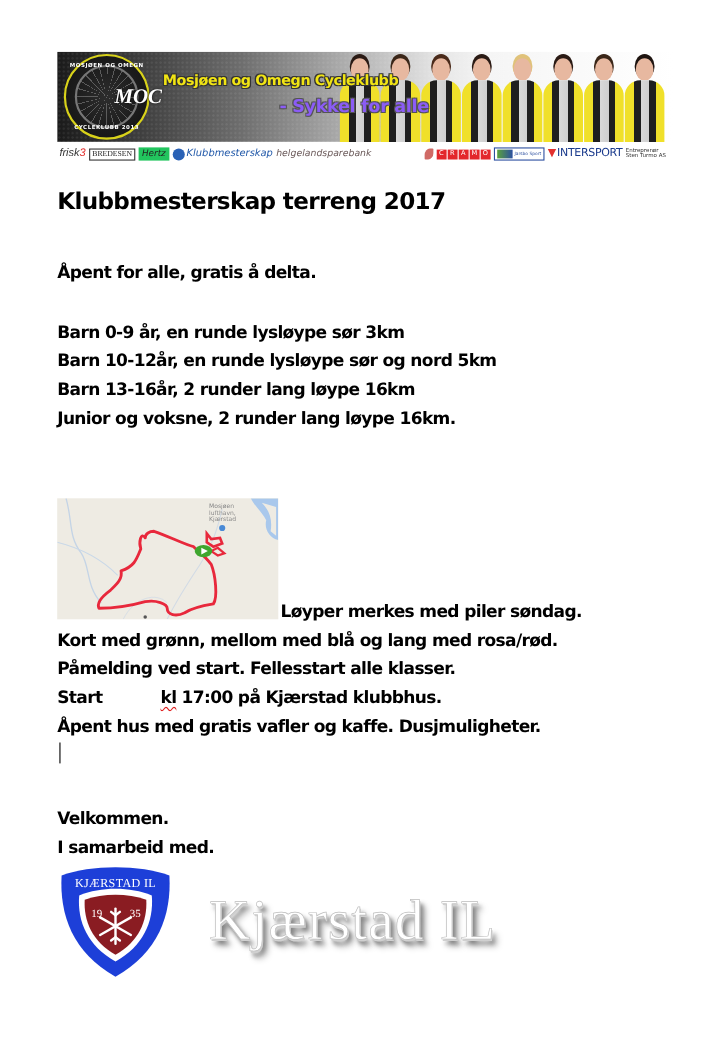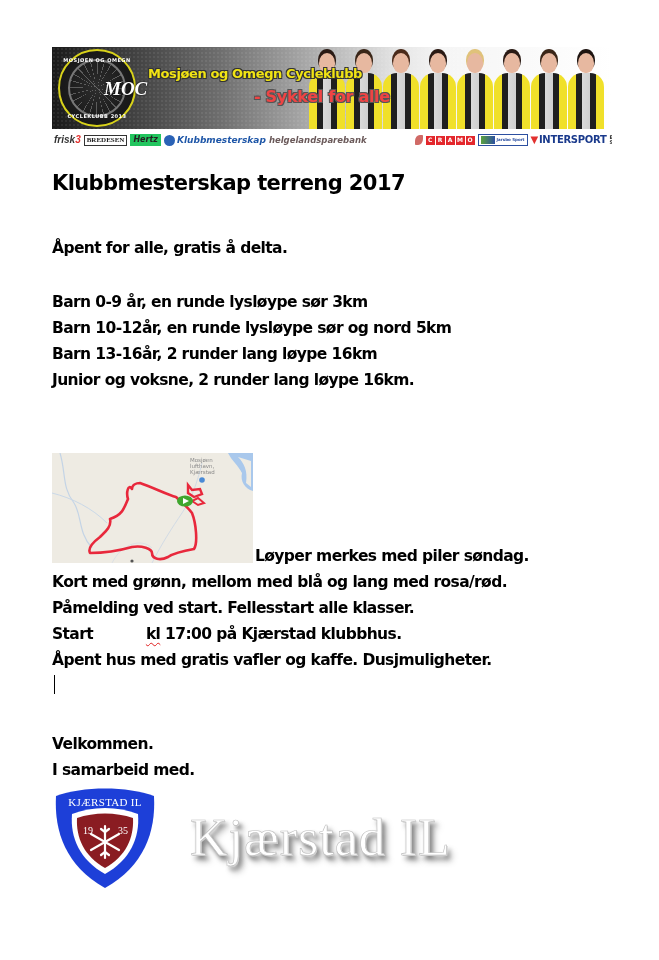--- a/index.html
+++ b/index.html
@@ -22,32 +22,32 @@
     .moc-logo .moc-text { position: absolute; left: 0; right: 0; top: 27px; text-align: center;
       font-family: "Liberation Serif", serif; font-style: italic; font-weight: bold; font-size: 19px; color: #fff;
       text-shadow: 0 0 2px #000; letter-spacing: 0px; padding-left: 44px; }
     .moc-logo .ring-top, .moc-logo .ring-bot { position: absolute; left: 0; right: 0; text-align: center;
       font-size: 5px; color: #fff; font-weight: bold; letter-spacing: 0.5px; }
     .moc-logo .ring-top { top: 6px; }
     .moc-logo .ring-bot { bottom: 6px; }
     .club-name { position: absolute; left: 96px; top: 19px; font-size: 13px; font-weight: bold; color: #f1e414;
       font-family: "DejaVu Sans", sans-serif; text-shadow: -1px -1px 0 #333, 1px 1px 0 #333, 1px -1px 0 #333, -1px 1px 0 #333;
       letter-spacing: -0.4px; z-index: 2; white-space: nowrap; }
-    .club-slogan { position: absolute; left: 202px; top: 40px; font-size: 16px; font-weight: bold; color: #ef4444;
+    .club-slogan { position: absolute; left: 202px; top: 40px; font-size: 16px; font-weight: bold; color: #8b5cf6;
       text-shadow: -1px -1px 0 #555, 1px 1px 0 #555, 1px -1px 0 #555, -1px 1px 0 #555; z-index: 2; white-space: nowrap;
       letter-spacing: -0.3px; }
     .riders { position: absolute; left: 258px; top: 0; width: 302px; height: 82px; display: flex; align-items: flex-end; z-index: 1; }
     .rider { position: relative; width: 40px; height: 82px; margin-left: -3px; }
     .rider .head { position: absolute; left: 12px; top: 6px; width: 16px; height: 20px; border-radius: 50% 50% 45% 45%;
       background: #e7b8a0; box-shadow: 0 -3px 0 1px var(--hair); }
     .rider .body { position: absolute; left: 2px; top: 26px; width: 36px; height: 56px; border-radius: 14px 14px 0 0;
       background: linear-gradient(90deg, #f0e02a 0%, #f0e02a 22%, #1f1f1f 22%, #1f1f1f 40%, #d9d9d9 40%, #cfcfcf 62%, #1f1f1f 62%, #1f1f1f 78%, #f0e02a 78%); }
     .sponsors { position: absolute; left: 0; top: 82px; width: 560px; height: 22px; background: #fff;
       display: flex; align-items: center; gap: 3px; padding: 0 2px; box-sizing: border-box; white-space: nowrap; }
-    .sp { font-size: 8px; font-weight: bold; line-height: 1; display: inline-flex; align-items: center; }
+    .sp { font-size: 8px; font-weight: normal; line-height: 1; display: inline-flex; align-items: center; }
     .sp-frisk { color: #333; font-style: italic; font-size: 10px; font-family: "Liberation Sans", sans-serif; }
     .sp-frisk span { color: #e2312f; }
     .sp-bredesen { border: 1px solid #333; padding: 1px 2px; font-family: "Liberation Serif", serif; font-size: 7px; color: #222; }
     .sp-hertz { background: #22c55e; color: #222; padding: 2px 3px; font-style: italic; font-size: 8px; }
     .sp-hk { color: #1f57a8; font-style: italic; font-size: 9px; }
     .sp-hk .dot { display: inline-block; width: 11px; height: 11px; border-radius: 50%; background: #2a62b6; margin-right: 2px; }
     .sp-hsb { color: #6b5a5a; font-style: italic; font-size: 8.5px; gap: 46px; }
     .sp-hsb .leaf { display: inline-block; width: 8px; height: 10px; background: #d06a66; border-radius: 60% 10%; margin-left: 2px; }
     .sp-cramo { display: inline-flex; gap: 1px; }
     .sp-cramo i { font-style: normal; background: #e3272c; color: #fff; font-size: 6px; width: 9px; height: 9px; display: inline-flex; align-items: center; justify-content: center; }

